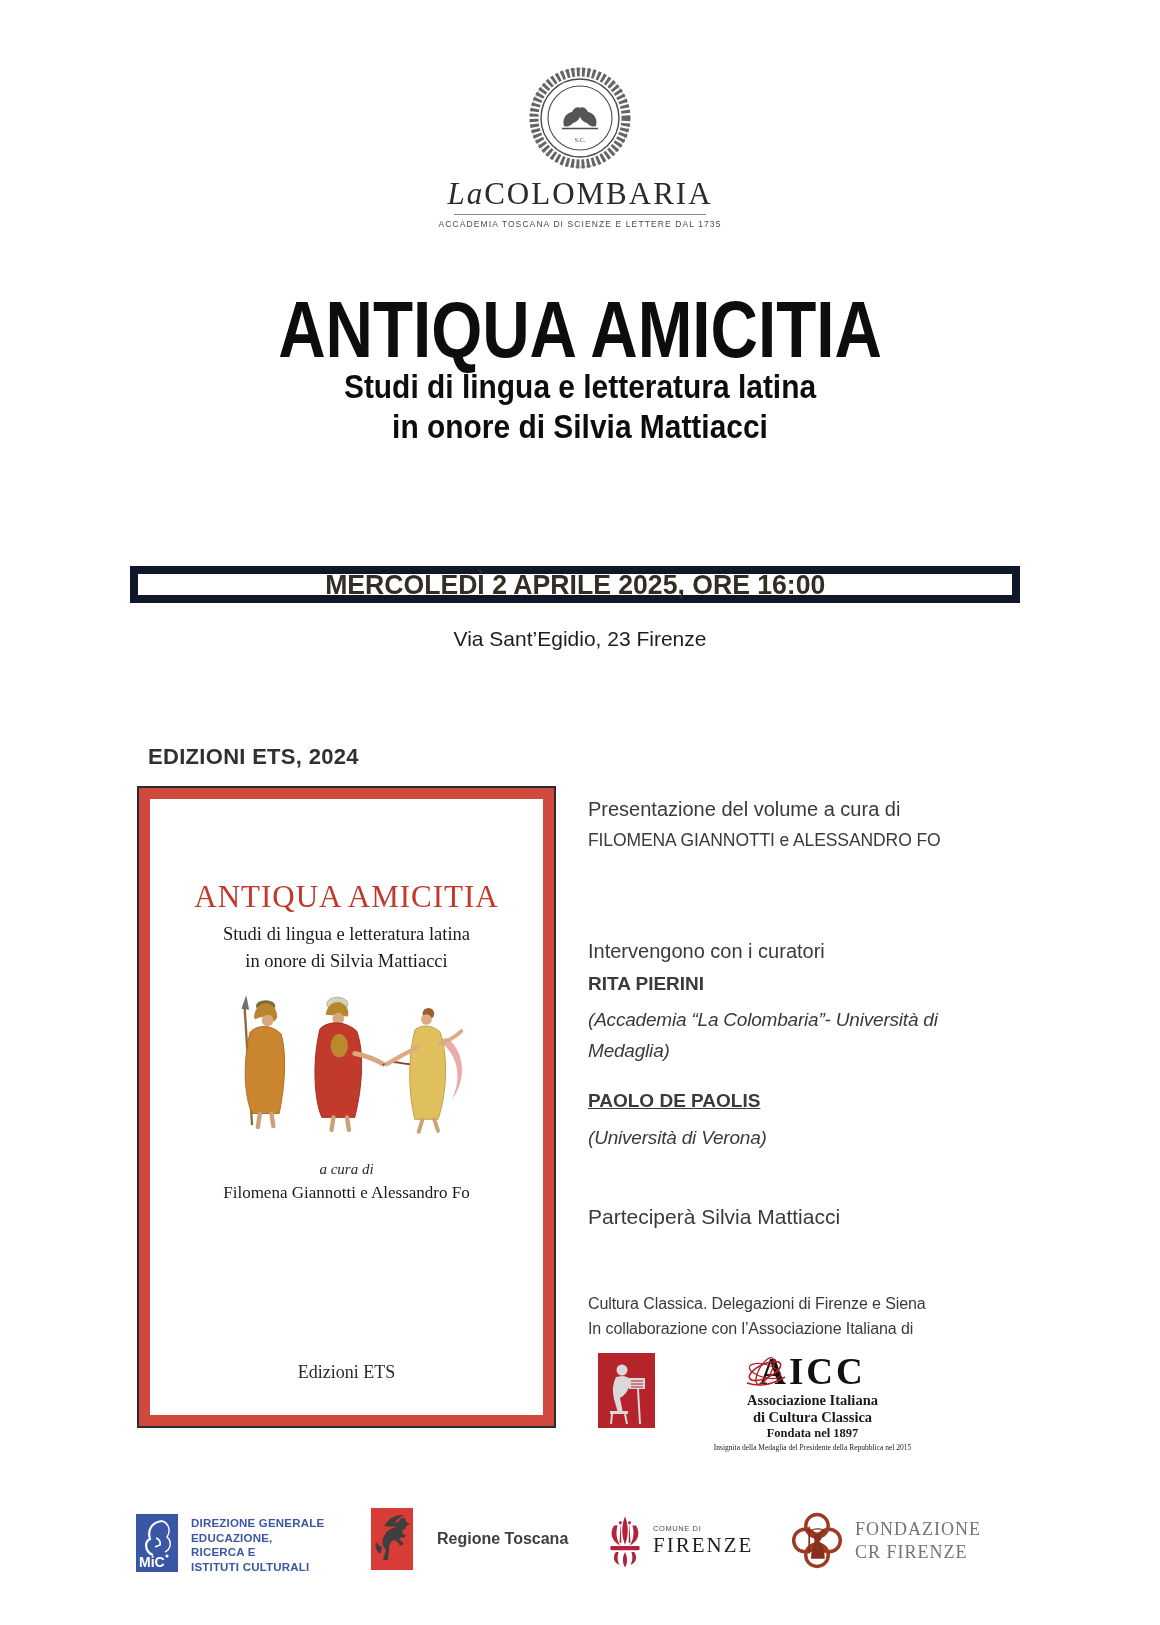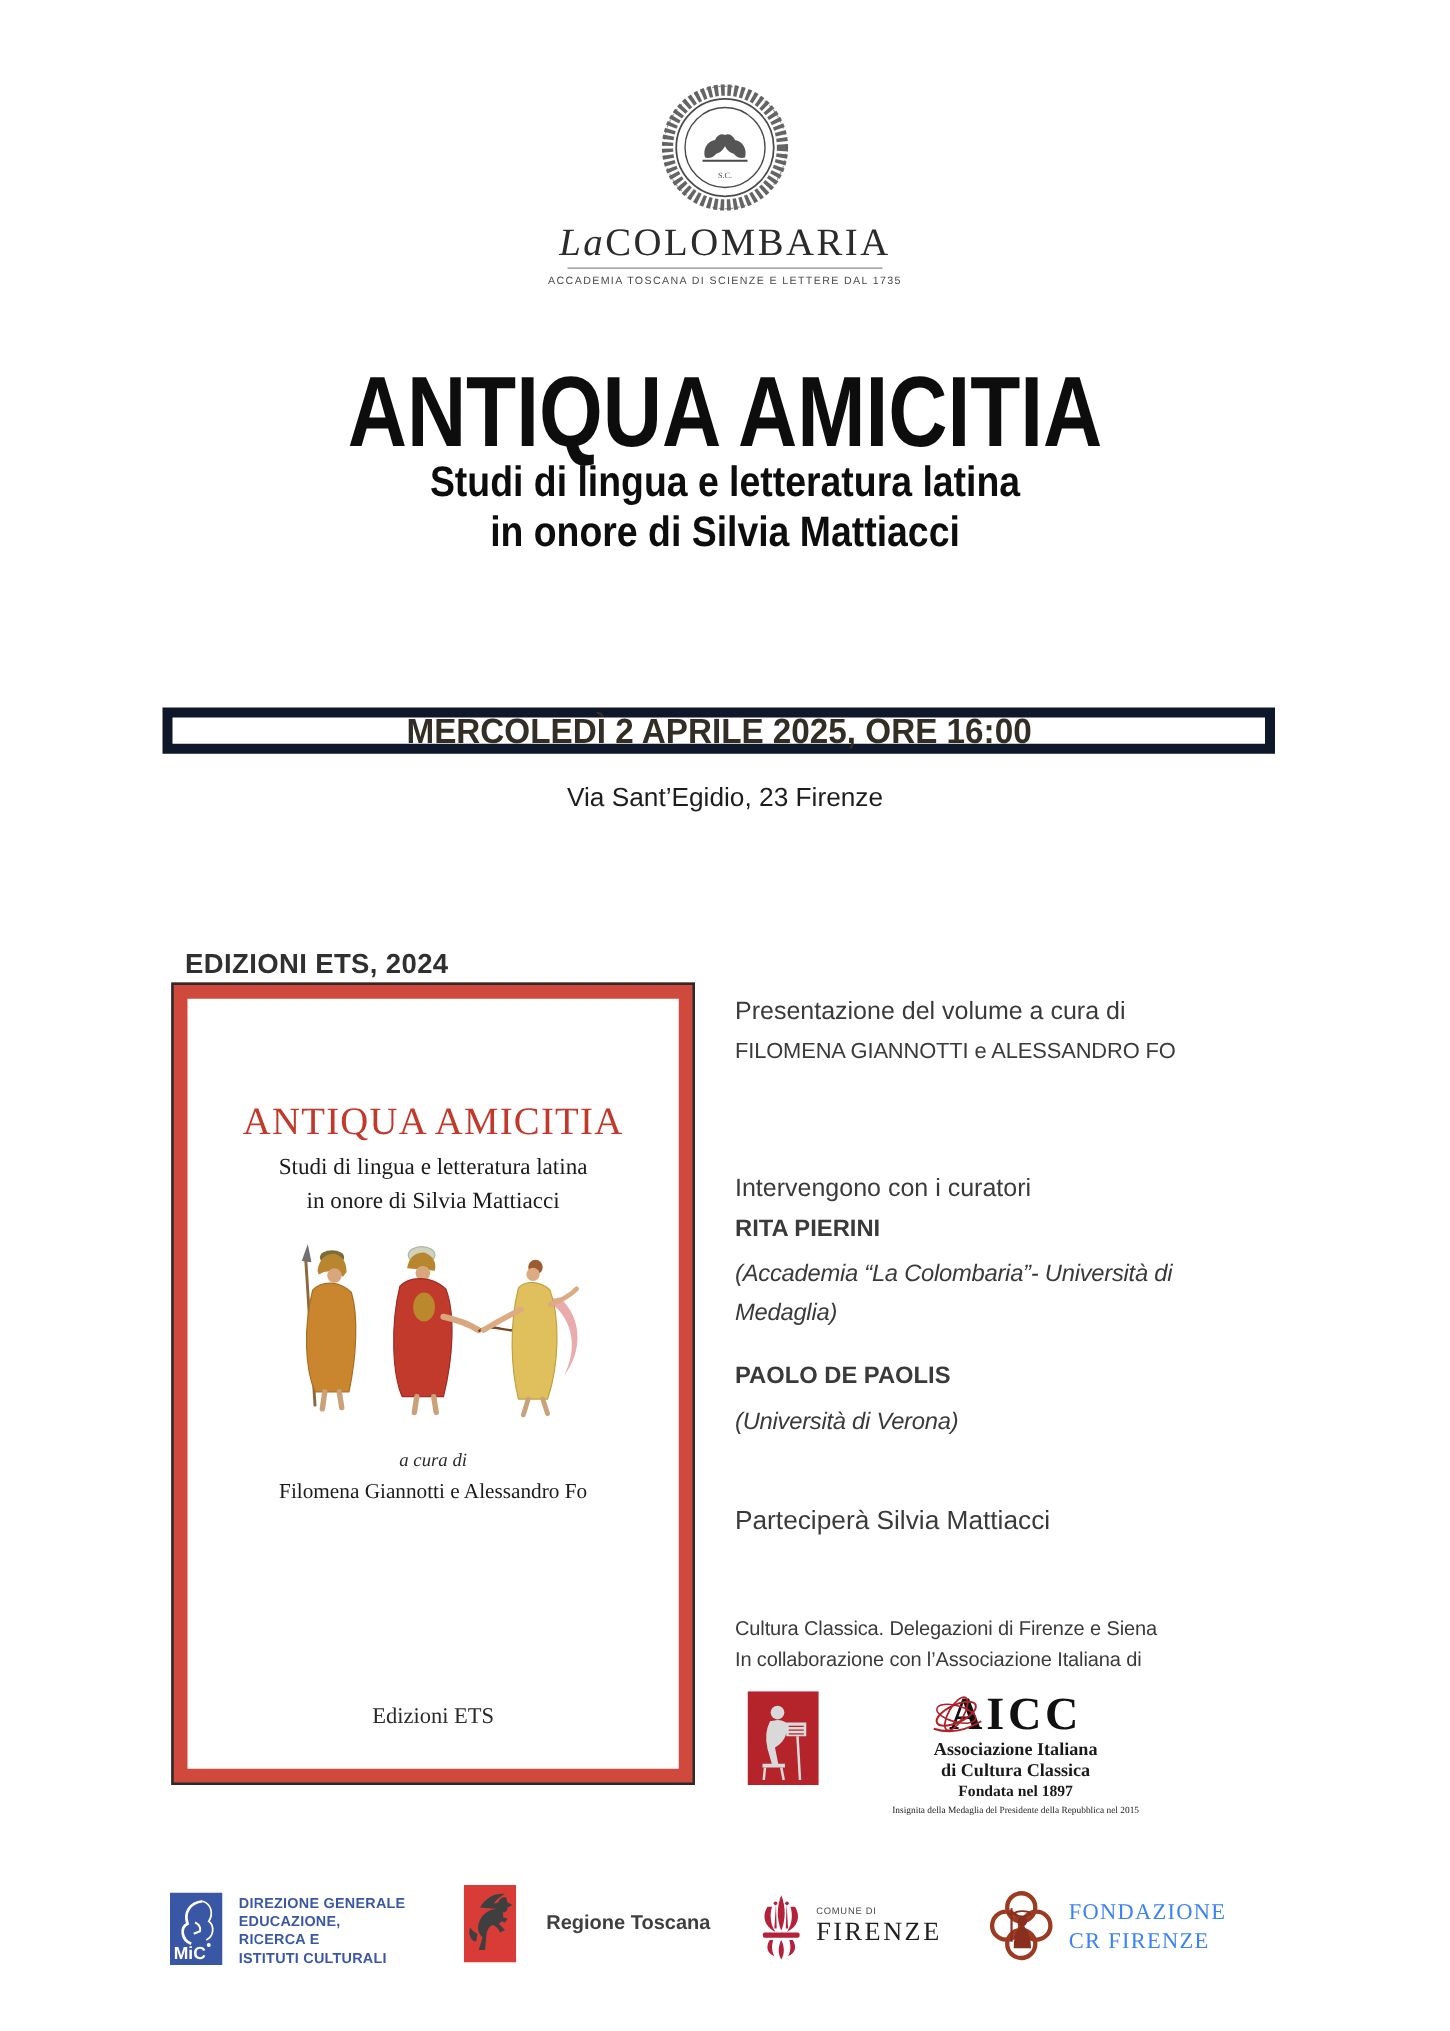--- a/index.html
+++ b/index.html
@@ -23,21 +23,21 @@
   .subtitle{left:0;right:0;top:366px;font-size:34px;font-weight:700;color:#0d0d0d;
             line-height:40px;transform:scaleX(.88);}
 
   
   .date-box{left:130px;top:566px;width:890px;height:37px;border:8px solid #0f172a;
             display:flex;align-items:center;justify-content:center;box-sizing:border-box;}
   .date-box span{font-size:28px;font-weight:700;color:#332e25;transform:scaleX(.95);white-space:nowrap;}
   .venue{left:0;right:0;top:623px;font-size:21px;color:#1d1d1d;line-height:32px;}
 
   
-  .edition{left:148px;top:744px;font-size:22px;font-weight:700;color:#303030;letter-spacing:.3px;margin-top:14px;}
+  .edition{left:148px;top:744px;font-size:22px;font-weight:700;color:#303030;letter-spacing:.3px;}
   .cover{left:137px;top:786px;width:419px;height:642px;border:2px solid #2b2b2b;
          background:#cf4a3c;box-sizing:border-box;}
   .cover-inner{position:absolute;left:11px;top:11px;right:11px;bottom:11px;background:#ffffff;}
   .cover-title{left:0;right:0;top:80px;font-family:"Liberation Serif",serif;
                font-size:31px;letter-spacing:1px;color:#c2392c;}
   .cover-sub{left:0;right:0;top:122px;font-family:"Liberation Serif",serif;
              font-size:18.5px;line-height:27px;color:#1b1b1b;}
   .cover-illus{left:0;right:0;top:192px;display:flex;justify-content:center;}
   .cover-curated{left:0;right:0;top:362px;font-family:"Liberation Serif",serif;
                  font-style:italic;font-size:15px;color:#2a2a2a;}
@@ -49,21 +49,21 @@
   
   .rcol{left:588px;top:786px;width:380px;height:650px;}
   .rcol>div{position:absolute;color:#3a3a3a;}
   .r-pres1{top:12px;font-size:20px;}
   .r-pres2{top:44px;font-size:17.5px;letter-spacing:-.1px;}
   .r-interv{top:154px;font-size:20px;}
   .r-name{font-size:19px;font-weight:700;color:#2f2f2f;}
   .r-rita{top:187px;}
   .r-affil{font-style:italic;font-size:19px;line-height:31px;color:#3a3a3a;letter-spacing:-.2px;}
   .r-affil1{top:218px;}
-  .r-paolo{top:304px;}
+  .r-paolo{top:304px;text-decoration:underline;}
   .r-verona{top:336px;}
   .r-part{top:419px;font-size:21px;}
   .r-collab{top:505px;font-size:16px;line-height:25px;letter-spacing:-.1px;}
   .r-logos{top:567px;left:0;width:380px;height:78px;}
   .scribe-box{position:absolute;left:10px;top:0;}
   .aicc{position:absolute;left:97px;top:0;width:255px;text-align:center;}
   .aicc-acronym{position:relative;display:inline-block;font-family:"Liberation Serif",serif;
                 font-size:37px;font-weight:700;letter-spacing:3px;color:#111;line-height:38px;}
   .aicc-swirl{position:absolute;left:-16px;top:-4px;}
   .aicc-name{font-family:"Liberation Serif",serif;font-size:14.5px;font-weight:700;
@@ -77,21 +77,21 @@
   .mic-g{left:136px;top:1514px;gap:13px;align-items:flex-start;}
   .mic-txt{font-size:11.5px;font-weight:700;color:#3a57a5;line-height:14.5px;
            letter-spacing:.2px;padding-top:2px;}
   .rt-g{left:371px;top:1508px;gap:24px;text-align:center;}
   .rt-label{font-size:16px;font-weight:700;color:#3f3f3f;}
   .cf-g{left:603px;top:1514px;gap:6px;}
   .cf-small{font-size:7.5px;letter-spacing:.6px;color:#4a4a4a;}
   .cf-large{font-family:"Liberation Serif",serif;font-size:21px;letter-spacing:2px;color:#1f1f1f;}
   .fond-g{left:791px;top:1512px;gap:12px;}
   .fond-txt{font-family:"Liberation Serif",serif;font-size:18px;letter-spacing:1px;
-            color:#3b82f6;line-height:23px;}
+            color:#737373;line-height:23px;}
 </style>
 </head>
 <body>
 
 <div class="abs emblem">
   <svg width="140" height="108" viewBox="0 0 140 108">
     <circle cx="70" cy="52" r="46" fill="none" stroke="#4a4a4a" stroke-width="9" stroke-dasharray="3 2.2" opacity="0.85"></circle>
     <circle cx="70" cy="52" r="49" fill="none" stroke="#5a5a5a" stroke-width="1" stroke-dasharray="2 3" opacity="0.6"></circle>
     <circle cx="70" cy="52" r="39" fill="none" stroke="#4a4a4a" stroke-width="1.4"></circle>
     <circle cx="70" cy="52" r="32" fill="none" stroke="#4a4a4a" stroke-width="1.1"></circle>

